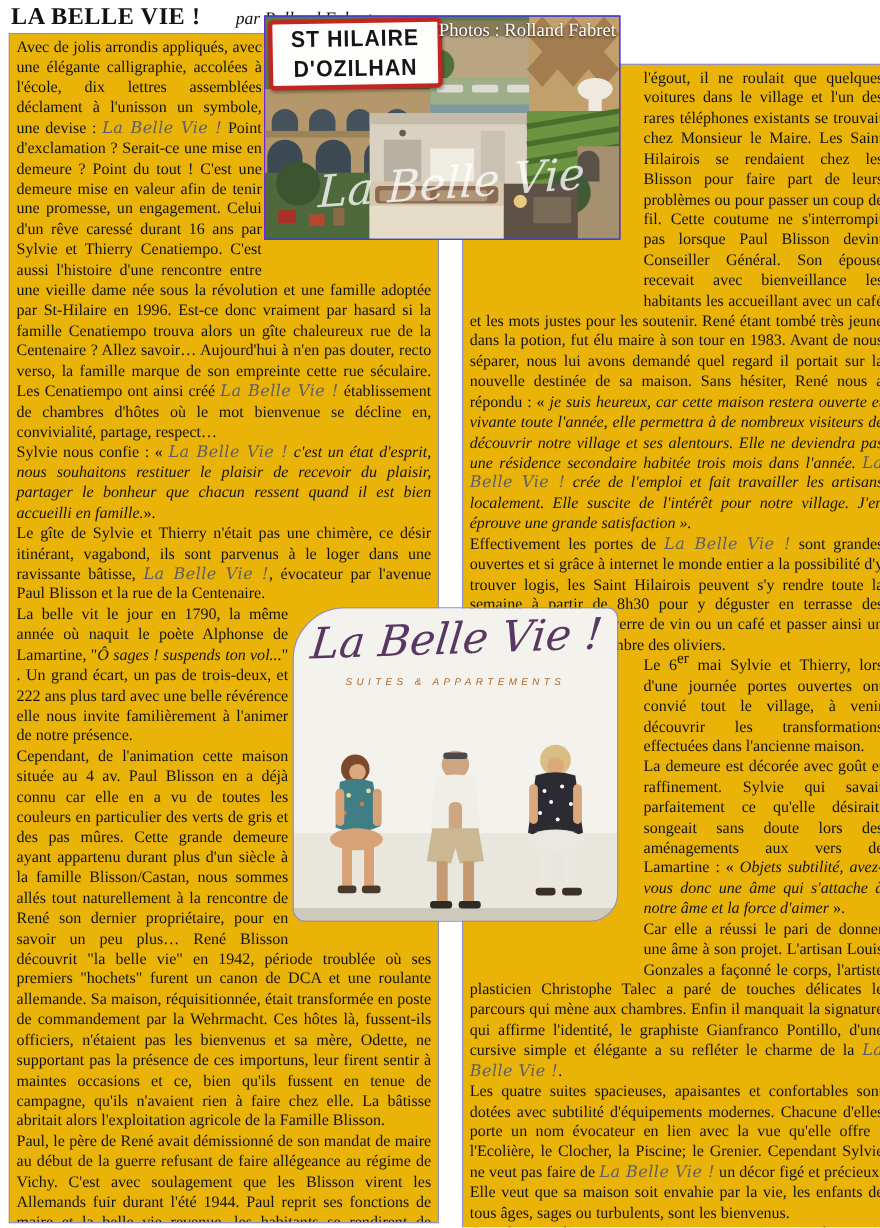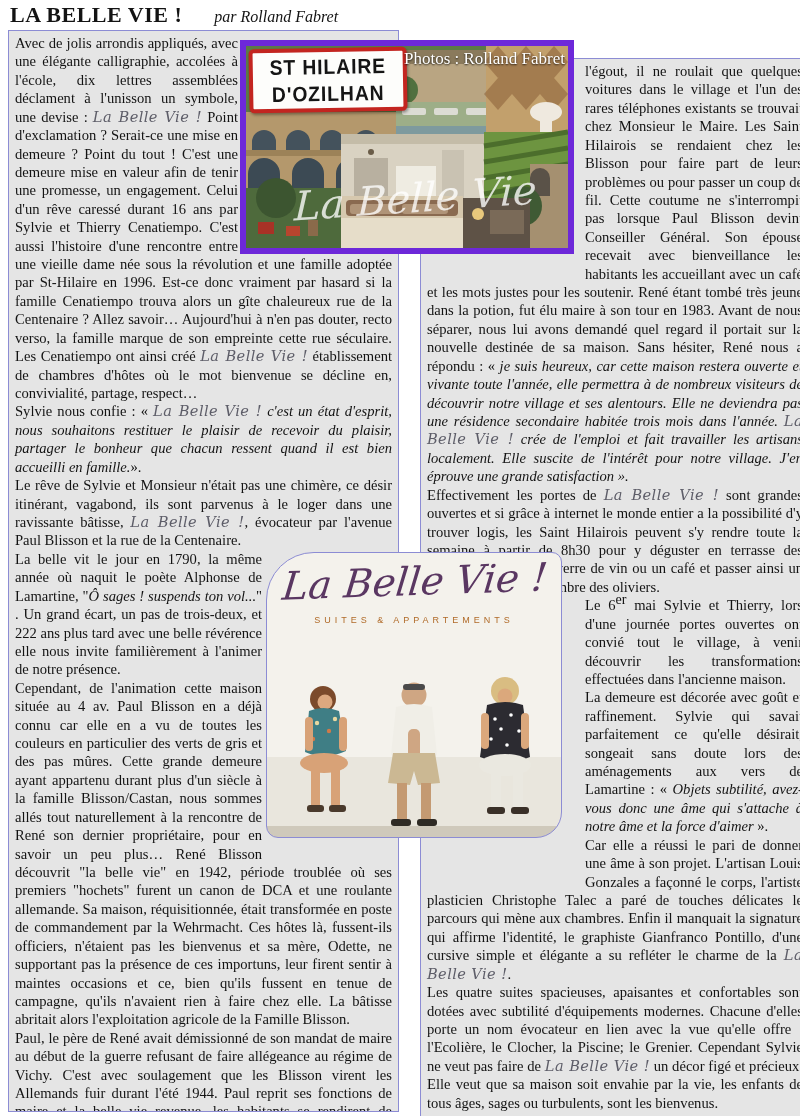--- a/index.html
+++ b/index.html
@@ -4,34 +4,34 @@
 <style>
   html,body{margin:0;padding:0;background:#fff;}
   .page{position:relative;width:800px;height:1116px;background:#fff;overflow:hidden;
         font-family:"Liberation Serif","DejaVu Serif",serif;color:#131313;}
   
   .header{position:absolute;left:10px;top:2px;width:780px;height:28px;white-space:nowrap;}
   .title{display:inline-block;font-size:22px;font-weight:bold;letter-spacing:.5px;}
   .byline{display:inline-block;margin-left:28px;font-size:16px;font-style:italic;font-weight:500;}
   
   .col{position:absolute;top:30px;height:1082px;border:1px solid #8c8cd4;box-sizing:border-box;
-       padding:3px 6px 2px 6px;overflow:hidden;background:#e5e5e5;}
+       padding:3px 6px 2px 6px;overflow:hidden;background:#eab308;}
   .col-left{left:8px;width:391px;}
   .col-right{left:420px;width:390px;margin-top:28px;}
   .col p{margin:0;font-size:14.6px;line-height:18.42px;text-align:justify;}
   .seg-i{font-style:italic;}
   .seg-v{font-style:italic;font-family:"DejaVu Serif",serif;color:#5d5d68;letter-spacing:.4px;}
   sup.seg-u{font-size:14px;line-height:0;}
   
   .sp-top-right{float:right;width:153px;height:204px;margin:-3px -6px 2px 7px;}
   .sp-top-left{float:left;width:157px;height:204px;margin:-3px 7px 2px -6px;}
   .sp-logo-right{float:right;width:129px;height:288px;margin:18px -6px 4px 7px;}
   .sp-logo-left{float:left;width:157px;height:281px;margin:0 7px 4px -6px;}
   
-  .collage{position:absolute;left:240px;top:40px;width:322px;height:202px;border:6px solid #6d28d9;
+  .collage{position:absolute;left:240px;top:14px;width:322px;height:202px;border:1px solid #6d28d9;
            z-index:3;overflow:hidden;background:#1d4ed8;}
   .collage svg{display:block;}
   .sign{position:absolute;left:3px;top:2px;width:158px;height:64px;background:#fdfdfb;
         border:4px solid #c32520;border-radius:5px;box-sizing:border-box;
         font-family:"Liberation Sans",sans-serif;font-weight:bold;color:#151515;
         text-align:center;line-height:27px;font-size:21px;letter-spacing:1px;
         transform:rotate(-1deg);box-shadow:1px 2px 3px rgba(0,0,0,.35);}
   .sign .l1{display:block;margin-top:1px;transform:scaleX(.92);}
   .sign .l2{display:block;transform:scaleX(.92);}
   .photo-caption{position:absolute;right:3px;top:3px;color:#fff;font-size:17px;
@@ -40,38 +40,38 @@
         font-size:40px;font-style:italic;font-family:"DejaVu Serif",serif;
         transform:rotate(-4deg) skewX(-6deg);pointer-events:none;}
   
   .logoimg{position:absolute;left:266px;top:552px;width:296px;height:286px;z-index:3;
            background:linear-gradient(#f4f2ec 0 72%,#e9e6dd 72% 96%,#cfc9bb 96%);
            border:1px solid #8c8cd4;border-radius:48px 10px 26px 12px;overflow:hidden;box-sizing:border-box;}
   .logo-script{position:absolute;left:10px;top:6px;width:276px;text-align:center;
            font-family:"DejaVu Serif",serif;font-style:italic;font-size:39px;color:#5a3762;
            transform:rotate(-2deg) skewX(-8deg);}
   .logo-sub{position:absolute;left:0;top:62px;width:100%;text-align:center;
-           font-family:"Liberation Sans",sans-serif;font-size:9px;letter-spacing:4px;color:#b06a28;}
+           font-family:"Liberation Sans",sans-serif;font-size:9px;letter-spacing:4px;color:#b06a28;font-style:italic;}
   .people{position:absolute;left:0;bottom:0;}
 </style>
 </head>
 <body>
 
 <div class="page">
 
   <div class="header">
     <span class="title">LA BELLE VIE !</span>
     <span class="byline">par Rolland Fabret</span>
   </div>
 
   <div class="col col-left">
     <div class="sp-top-right"></div>
     <p><span class="seg-p">Avec de jolis arrondis appliqués, avec une élégante calligraphie, accolées à l'école, dix lettres assemblées déclament à l'unisson un symbole, une devise : </span><span class="seg-v">La Belle Vie !</span><span class="seg-p"> Point d'exclamation ? Serait-ce une mise en demeure ? Point du tout ! C'est une demeure mise en valeur afin de tenir une promesse, un engagement. Celui d'un rêve caressé durant 16 ans par Sylvie et Thierry Cenatiempo. C'est aussi l'histoire d'une rencontre entre une vieille dame née sous la révolution et une famille adoptée par St-Hilaire en 1996. Est-ce donc vraiment par hasard si la famille Cenatiempo trouva alors un gîte chaleureux rue de la Centenaire ? Allez savoir… Aujourd'hui à n'en pas douter, recto verso, la famille marque de son empreinte cette rue séculaire. Les Cenatiempo ont ainsi créé </span><span class="seg-v">La Belle Vie !</span><span class="seg-p"> établissement de chambres d'hôtes où le mot bienvenue se décline en, convivialité, partage, respect…</span></p>
     <p><span class="seg-p">Sylvie nous confie : « </span><span class="seg-v">La Belle Vie !</span><span class="seg-i"> c'est un état d'esprit, nous souhaitons restituer le plaisir de recevoir du plaisir, partager le bonheur que chacun ressent quand il est bien accueilli en famille.</span><span class="seg-p">».</span></p>
-    <p><span class="seg-p">Le rêve de Sylvie et Monsieur n'était pas une chimère, ce désir itinérant, vagabond, ils sont parvenus à le loger dans une ravissante bâtisse, </span><span class="seg-v">La Belle Vie !</span><span class="seg-p">, évocateur par l'avenue Paul Blisson et la rue de la Centenaire.</span></p>
+    <p><span class="seg-p">Le gîte de Sylvie et Thierry n'était pas une chimère, ce désir itinérant, vagabond, ils sont parvenus à le loger dans une ravissante bâtisse, </span><span class="seg-v">La Belle Vie !</span><span class="seg-p">, évocateur par l'avenue Paul Blisson et la rue de la Centenaire.</span></p>
     <div class="sp-logo-right"></div>
     <p><span class="seg-p">La belle vit le jour en 1790, la même année où naquit le poète Alphonse de Lamartine, "</span><span class="seg-i">Ô sages ! suspends ton vol...</span><span class="seg-p">" . Un grand écart, un pas de trois-deux, et 222 ans plus tard avec une belle révérence elle nous invite familièrement à l'animer de notre présence.</span></p>
     <p><span class="seg-p">Cependant, de l'animation cette maison située au 4 av. Paul Blisson en a déjà connu car elle en a vu de toutes les couleurs en particulier des verts de gris et des pas mûres. Cette grande demeure ayant appartenu durant plus d'un siècle à la famille Blisson/Castan, nous sommes allés tout naturellement à la rencontre de René son dernier propriétaire, pour en savoir un peu plus… René Blisson découvrit "la belle vie" en 1942, période troublée où ses premiers "hochets" furent un canon de DCA et une roulante allemande. Sa maison, réquisitionnée, était transformée en poste de commandement par la Wehrmacht. Ces hôtes là, fussent-ils officiers, n'étaient pas les bienvenus et sa mère, Odette, ne supportant pas la présence de ces importuns, leur firent sentir à maintes occasions et ce, bien qu'ils fussent en tenue de campagne, qu'ils n'avaient rien à faire chez elle. La bâtisse abritait alors l'exploitation agricole de la Famille Blisson.</span></p>
     <p><span class="seg-p">Paul, le père de René avait démissionné de son mandat de maire au début de la guerre refusant de faire allégeance au régime de Vichy. C'est avec soulagement que les Blisson virent les Allemands fuir durant l'été 1944. Paul reprit ses fonctions de maire et la belle vie revenue, les habitants se rendirent de nouveau à son domicile. Il faut vous dire qu'à l'époque alors que le bâtiment de l'actuelle mairie existait déjà, la vie municipale se déroulait dans la maison du maire. Saint-Hilaire ne possédait alors ni l'eau courante, ni le tout à</span></p>
   </div>
 
   <div class="col col-right">
     <div class="sp-top-left"></div>
     <p><span class="seg-p">l'égout, il ne roulait que quelques voitures dans le village et l'un des rares téléphones existants se trouvait chez Monsieur le Maire. Les Saint Hilairois se rendaient chez les Blisson pour faire part de leurs problèmes ou pour passer un coup de fil. Cette coutume ne s'interrompit pas lorsque Paul Blisson devint Conseiller Général. Son épouse recevait avec bienveillance les habitants les accueillant avec un café et les mots justes pour les soutenir. René étant tombé très jeune dans la potion, fut élu maire à son tour en 1983. Avant de nous séparer, nous lui avons demandé quel regard il portait sur la nouvelle destinée de sa maison. Sans hésiter, René nous a répondu : « </span><span class="seg-i">je suis heureux, car cette maison restera ouverte et vivante toute l'année, elle permettra à de nombreux visiteurs de découvrir notre village et ses alentours. Elle ne deviendra pas une résidence secondaire habitée trois mois dans l'année. </span><span class="seg-v">La Belle Vie !</span><span class="seg-i"> crée de l'emploi et fait travailler les artisans localement. Elle suscite de l'intérêt pour notre village. J'en éprouve une grande satisfaction ».</span></p>
     <p><span class="seg-p">Effectivement les portes de </span><span class="seg-v">La Belle Vie !</span><span class="seg-p"> sont grandes ouvertes et si grâce à internet le monde entier a la possibilité d'y trouver logis, les Saint Hilairois peuvent s'y rendre toute la semaine à partir de 8h30 pour y déguster en terrasse des boissons fraîches, un verre de vin ou un café et passer ainsi un moment agréable à l'ombre des oliviers.</span></p>

